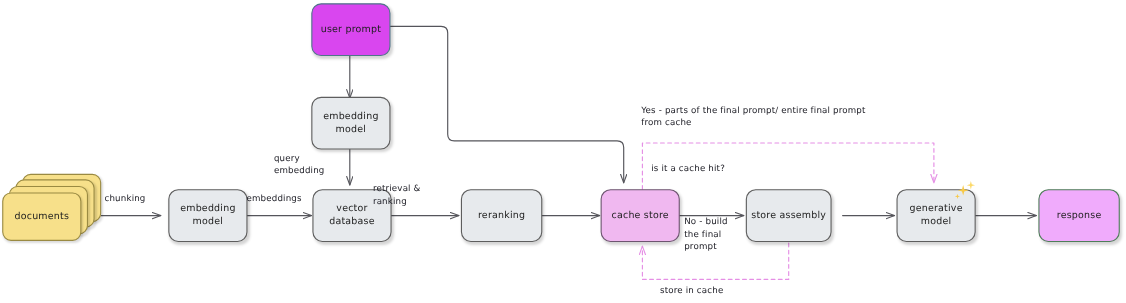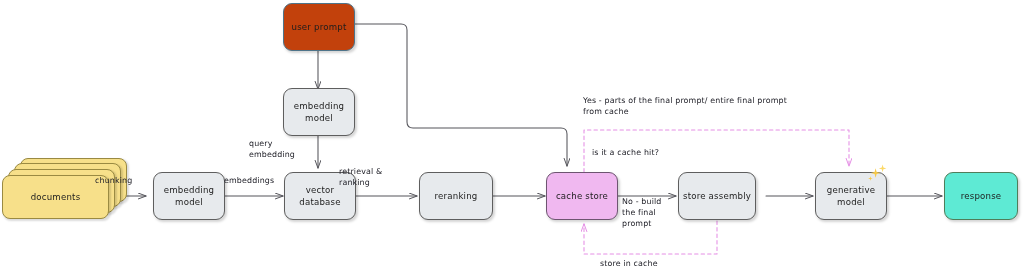--- a/index.html
+++ b/index.html
@@ -18,28 +18,28 @@
     font-size:8.6px;
     line-height:1.45;
     color:#1d1d1d;
     letter-spacing:.2px;
     box-shadow:1.5px 2px 2.5px rgba(0,0,0,.17);
     z-index:3;
     padding:2px 3px;
   }
   .node .lbl{display:block;white-space:pre-line;}
   .n-grey{background:#e7eaed;border-color:#5e5e5e;}
-  .n-blue{background:#c2410c;border-color:#4e748a;}
+  .n-blue{background:#d946ef;border-color:#4e748a;}
   .n-pink{background:#f0b8f0;border-color:#6d5570;}
-  .n-green{background:#5eead4;border-color:#4f7d5a;}
+  .n-green{background:#f0abfc;border-color:#4f7d5a;}
 
   
   #documents-stack{position:absolute;left:2px;top:158px;width:104px;height:62px;z-index:3;}
   #documents-stack .sheet{
-    position:absolute;box-sizing:border-box;width:107px;height:44px;
+    position:absolute;box-sizing:border-box;width:72px;height:44px;
     background:#f7e08a;border:1.3px solid #9a8a42;border-radius:8px;
     box-shadow:1.3px 1.6px 2px rgba(0,0,0,.14);
   }
   #documents-stack .s1{left:0px; top:17px;z-index:4;display:flex;align-items:center;justify-content:center;}
   #documents-stack .s2{left:6px; top:11px;z-index:3;}
   #documents-stack .s3{left:12px;top:5px; z-index:2;}
   #documents-stack .s4{left:18px;top:0px; z-index:1;}
   #documents-stack .s1 .lbl{font-size:8.6px;color:#1d1d1d;font-family:"DejaVu Sans",sans-serif;letter-spacing:.2px;}
 
   .edge-label{

